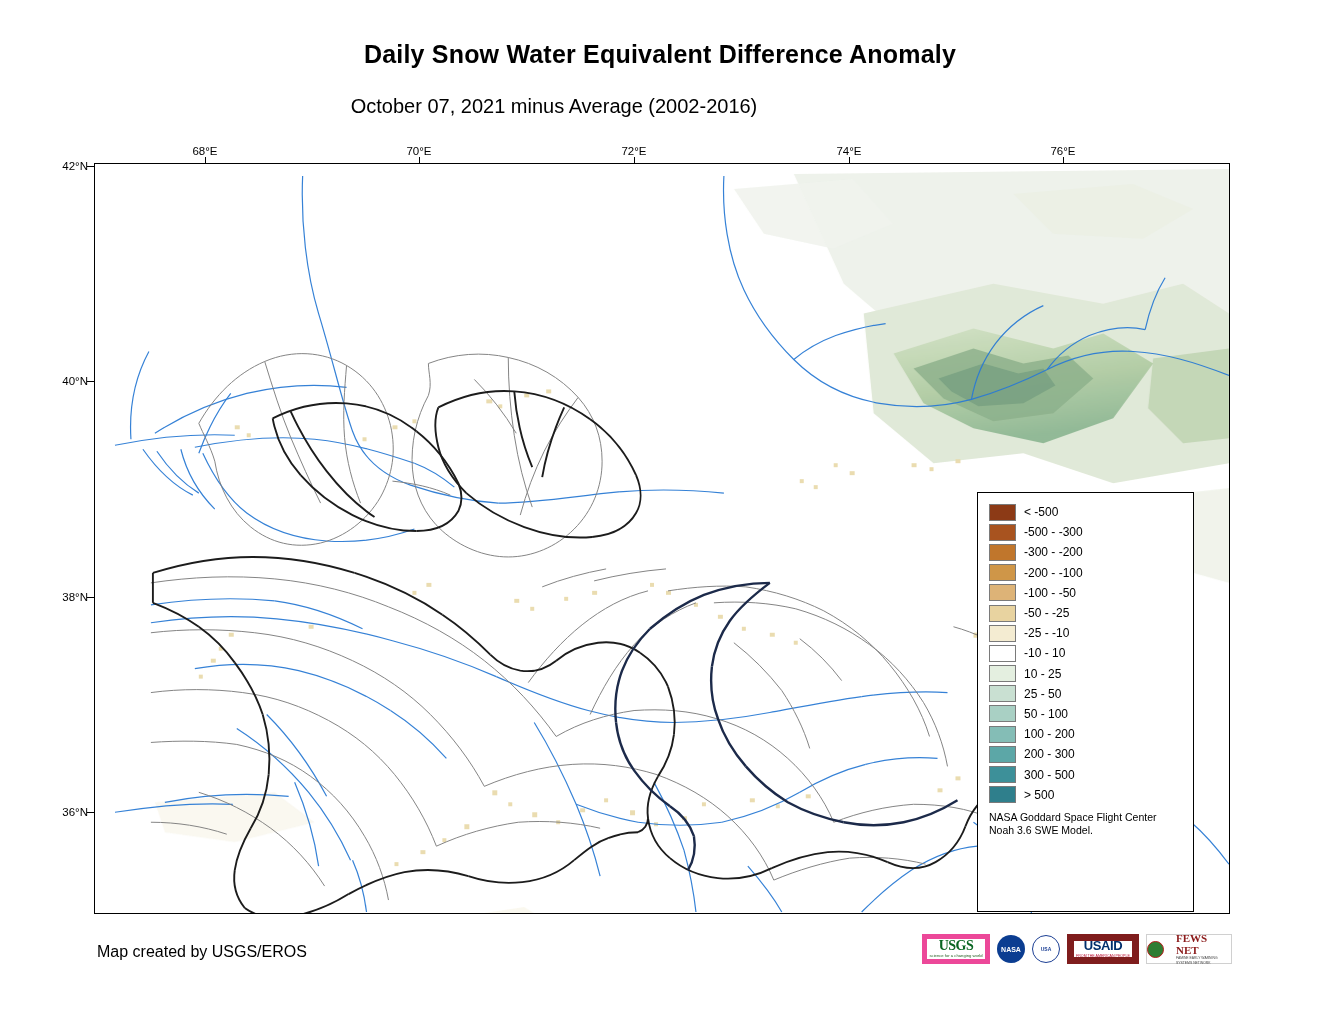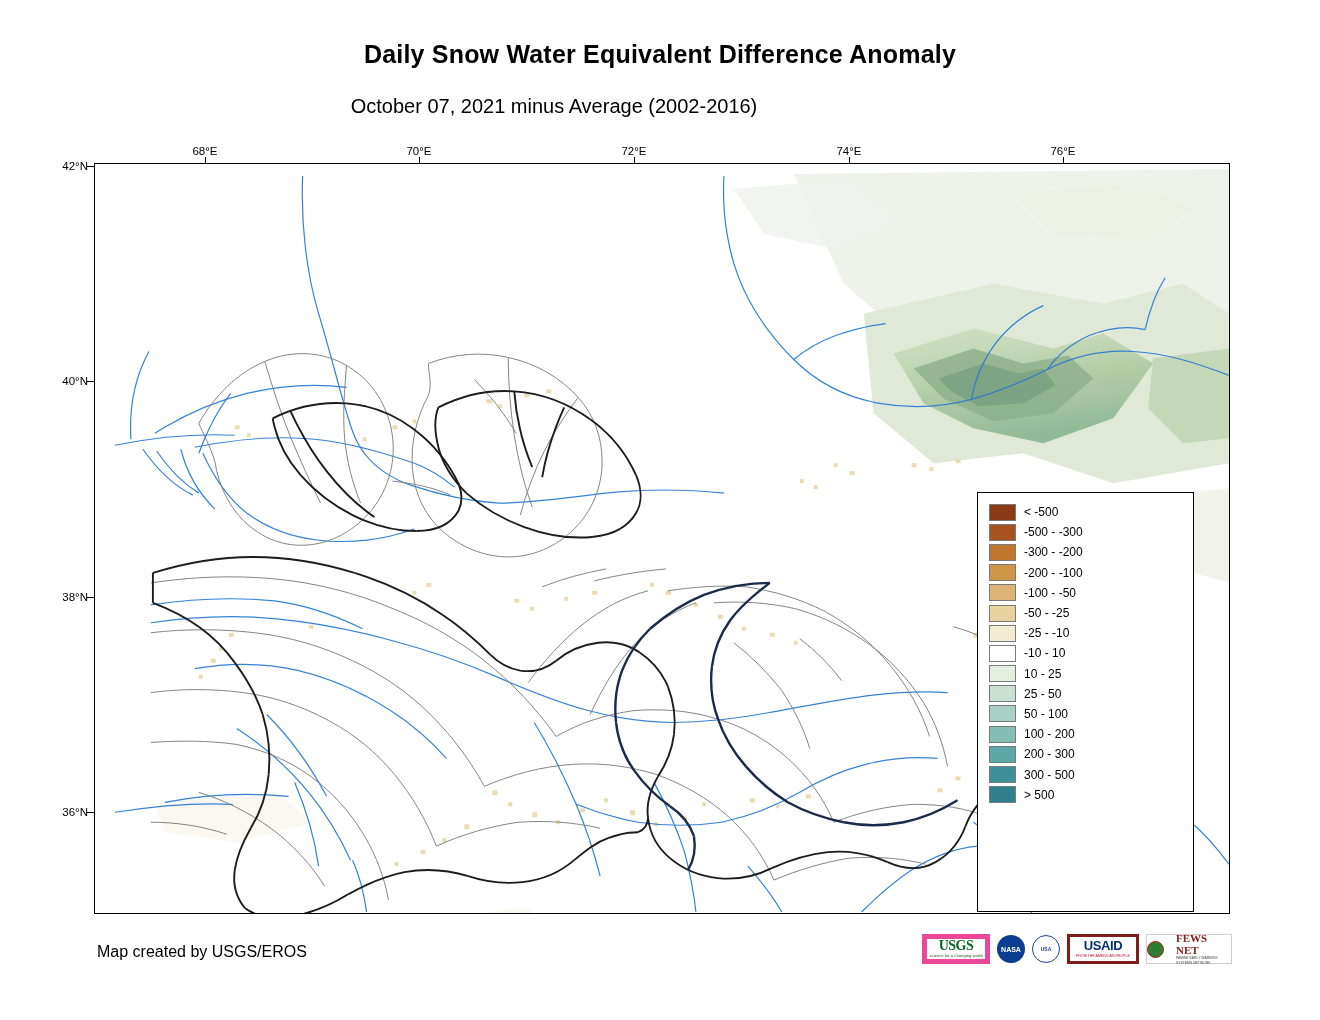--- a/index.html
+++ b/index.html
@@ -160,21 +160,21 @@
   .logo-seal {
     width: 28px; height: 28px;
     border-radius: 50%;
     background: #ffffff;
     border: 1.5px solid #1c3f94;
     color: #1c3f94; font-size: 5px; font-weight: bold;
   }
   .logo-usaid {
     width: 72px; height: 30px;
     background: #ffffff;
-    border: 3px solid #7f1d1d;
+    border: 7px solid #7f1d1d;
   }
   .logo-usaid .l1 {
     font-size: 13px; font-weight: bold; color: #002f6c;
     line-height: 14px; letter-spacing: -0.4px;
   }
   .logo-usaid .l2 { font-size: 3.6px; color: #ba0c2f; line-height: 6px; }
   .logo-fews {
     width: 86px; height: 30px;
     background: #ffffff;
     border: 1px solid #d0d0d0;
@@ -542,20 +542,22 @@
       </div>
       <div class="legend-row">
         <div class="legend-swatch" style="background: rgb(61, 144, 153);"></div>
         <div class="legend-label">300 - 500</div>
       </div>
       <div class="legend-row">
         <div class="legend-swatch" style="background: rgb(47, 127, 140);"></div>
         <div class="legend-label">&gt; 500</div>
       </div>
     </div>
+  <div id="legend-source">NASA Goddard Space Flight Center
+Noah 3.6 SWE Model.</div>
 </div>
 
 <div id="credit">Map created by USGS/EROS</div>
 
 <div id="logos">
   <div class="logo logo-usgs">
     <div class="l1">USGS</div>
     <div class="l2">science for a changing world</div>
   </div>
   <div class="logo logo-nasa">

